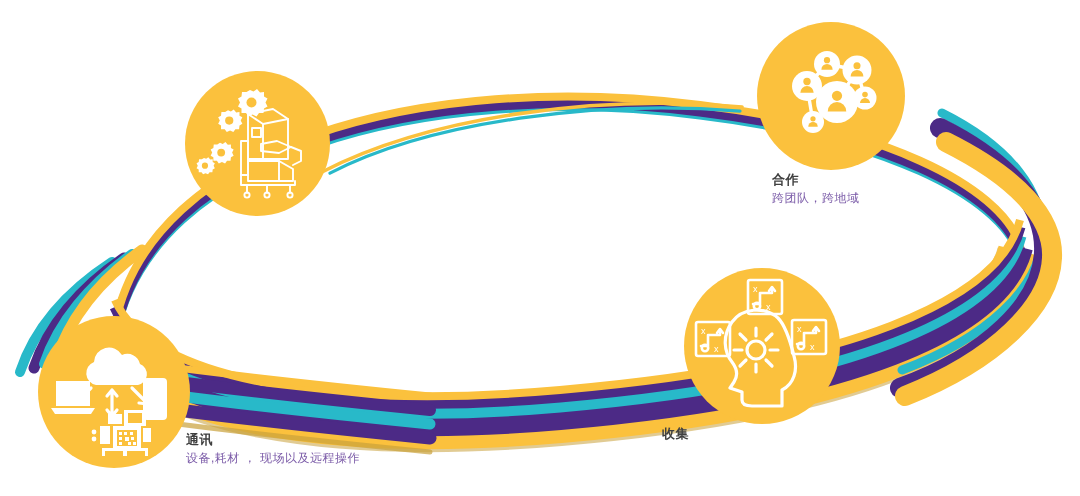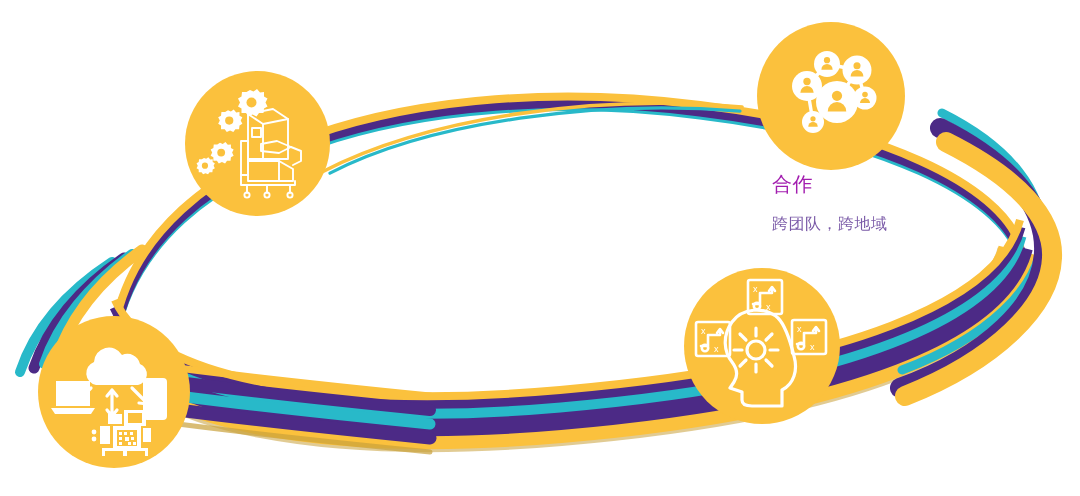--- a/index.html
+++ b/index.html
@@ -11,26 +11,26 @@
     position:relative;
   }
   #stage{position:absolute;left:0;top:0;width:1080px;height:496px;}
   .layer{position:absolute;left:0;top:0;width:1080px;height:496px;}
   svg.layer{overflow:visible;}
 
   .node-circle{position:absolute;border-radius:50%;background:#FBC13D;}
 
   .label{position:absolute;line-height:1.25;white-space:nowrap;}
   .label .title{
-    font-size:20px;font-weight:normal;color:#a21caf;
+    font-size:13px;font-weight:bold;color:#404040;
     letter-spacing:0.5px;
   }
   .label .sub{
-    font-size:16px;color:#7B5BA8;
-    letter-spacing:0.5px;margin-top:17px;
+    font-size:12px;color:#7B5BA8;
+    letter-spacing:0.5px;margin-top:3px;
   }
   .icon-svg{position:absolute;pointer-events:none;}
 </style>
 </head>
 <body>
 
 <div id="stage">
 
   <svg class="layer" viewBox="0 0 1080 496" width="1080" height="496">
     <defs>
@@ -232,20 +232,24 @@
       <circle cx="44" cy="104" r="2.4"></circle>
         <circle cx="44" cy="111" r="2.4"></circle>
       <rect x="52" y="120" width="46" height="16"></rect>
       <rect x="55" y="123" width="18" height="11" fill="#FBC13D"></rect>
       <rect x="77" y="123" width="18" height="11" fill="#FBC13D"></rect>
       <circle cx="57" cy="142" r="3"></circle>
         <circle cx="75" cy="142" r="3"></circle>
         <circle cx="93" cy="142" r="3"></circle>
     </g>
   </svg>
+  <div class="label" style="left:186px;top:432px;">
+    <div class="title">通讯</div>
+    <div class="sub">设备,耗材 ， 现场以及远程操作</div>
+  </div>
 
   <div class="node-circle" style="left:684px;top:268px;width:156px;height:156px;"></div>
   <svg class="icon-svg" style="left:694px;top:278px;" width="136" height="136" viewBox="0 0 136 136">
 
     <g fill="none" stroke="#FFFFFF" stroke-width="3.2" stroke-linejoin="round" stroke-linecap="round">
       <path d="M84 40
                C 70 28, 48 30, 38 44
                C 28 58, 30 74, 38 84
                C 44 92, 44 98, 40 104
                L 36 110 L 48 114
@@ -289,15 +293,16 @@
         <rect x="0" y="0" width="34" height="34" rx="2"></rect>
         <path d="M5 24 L12 24 L12 13 L24 13 L24 8"></path>
         <path d="M21 11 L24 7 L27 11"></path>
         <text x="5" y="12" font-family="Liberation Sans, sans-serif" font-size="9" fill="#FFFFFF" stroke="none">x</text>
         <text x="18" y="30" font-family="Liberation Sans, sans-serif" font-size="9" fill="#FFFFFF" stroke="none">x</text>
         <circle cx="9" cy="26" r="3.2"></circle>
       </g>
     </g>
   </svg>
   <div class="label" style="left:662px;top:426px;">
+    <div class="title">收集</div>
   </div>
 
 </div>
 
 </body></html>

